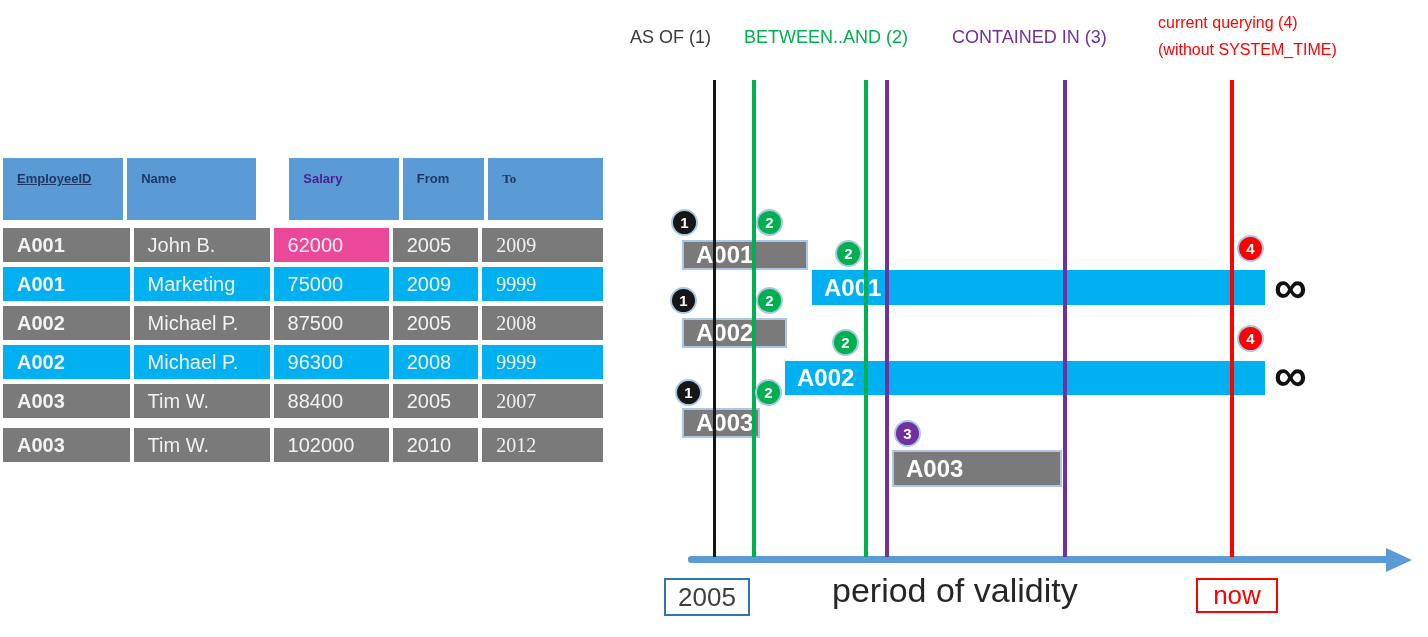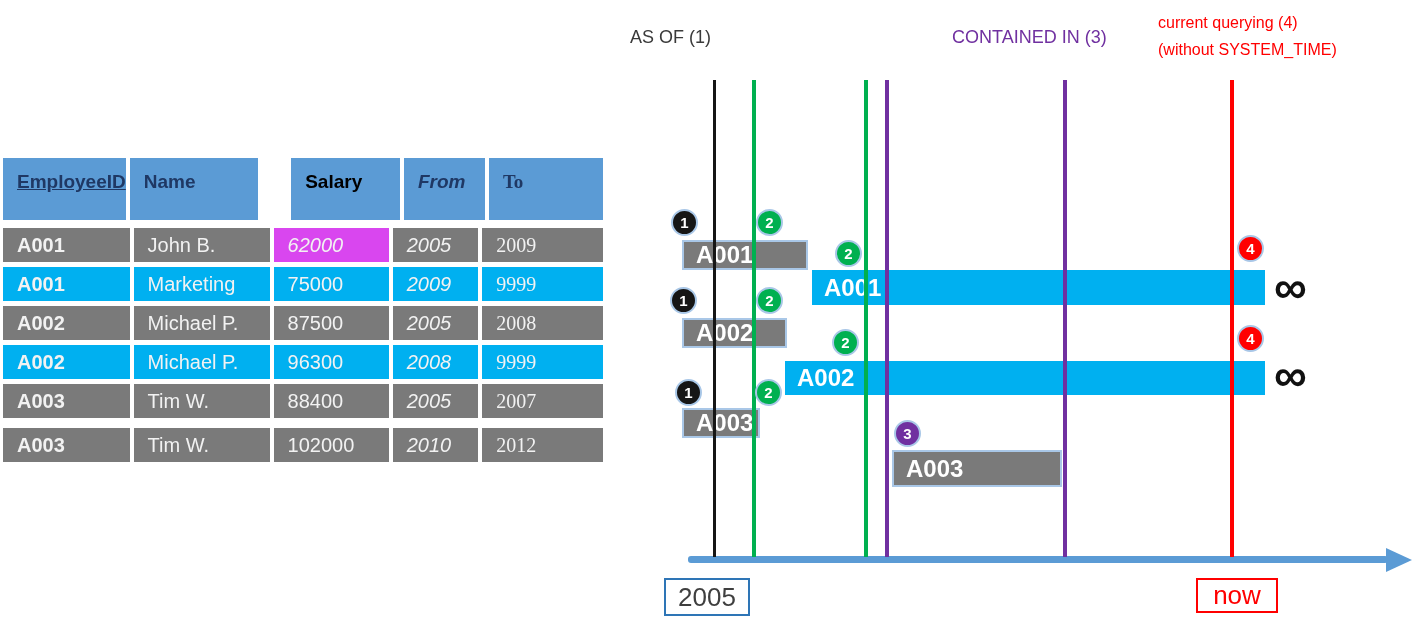--- a/index.html
+++ b/index.html
@@ -7,22 +7,22 @@
           font-family:"Liberation Sans", sans-serif;overflow:hidden;}
 
   
   .emp-table{position:absolute;left:3px;top:158px;width:600px;}
   .tbl-row{display:flex;gap:4px;margin-top:5px;}
   .tbl-row.hdr{margin-top:0;}
   .tbl-row.last{margin-top:10px;}
   .cell{box-sizing:border-box;padding-left:14px;display:flex;align-items:center;
         font-size:20px;color:#F2F2F2;height:34px;}
   .hcell{height:62px;align-items:flex-start;padding-top:13px;
-         font-weight:bold;font-size:19px;}
-  .c0{width:132px;} .c1{width:142px;} .c2{width:120px;} .c3{width:89px;font-style:italic;} .c4{width:126px;font-family:Liberation Serif, serif;}
+         font-weight:bold;font-size:13px;}
+  .c0{width:132px;} .c1{width:142px;} .c2{width:120px;} .c3{width:89px;} .c4{width:126px;font-family:Liberation Serif, serif;}
   .first-row-gap{margin-top:8px;}
 
   
   .legend-label{position:absolute;font-size:18px;white-space:nowrap;font-weight:400;}
   .vline{position:absolute;top:80px;height:477px;z-index:3;}
   .bar{position:absolute;display:flex;align-items:center;box-sizing:border-box;
        padding-left:12px;color:#fff;font-weight:bold;font-size:24px;z-index:2;}
   .marker{position:absolute;width:23px;height:23px;border-radius:50%;color:#fff;
           font-size:15px;font-weight:bold;display:flex;align-items:center;
           justify-content:center;z-index:4;}
@@ -39,29 +39,29 @@
 <body>
 
 <div class="canvas">
 
   <div class="emp-table">
     <div class="tbl-row hdr">
       <div class="cell hcell c0" style="background: rgb(91, 155, 213); color: rgb(31, 56, 100);">
         <span style="text-decoration:underline;">EmployeeID</span>
       </div>
       <div class="cell hcell c1" style="background: rgb(91, 155, 213); color: rgb(31, 56, 100);">Name</div>
-      <div class="cell hcell c2" style="background: rgb(91, 155, 213); color: #000000; margin-left: 29px;">Salary</div>
+      <div class="cell hcell c2" style="background: rgb(91, 155, 213); color: #4c1d95; margin-left: 29px;">Salary</div>
       <div class="cell hcell c3" style="background: rgb(91, 155, 213); color: rgb(31, 56, 100);">From</div>
       <div class="cell hcell c4" style="background: rgb(91, 155, 213); color: rgb(31, 56, 100);">To</div>
     </div>
     <div>
         <div class="tbl-row first-row-gap">
           <div class="cell c0" style="background: rgb(122, 122, 122); font-weight: bold;">A001</div>
           <div class="cell c1" style="background: rgb(122, 122, 122);">John B.</div>
-          <div class="cell c2" style="background: #d946ef; font-style: italic;">62000</div>
+          <div class="cell c2" style="background: #ec4899;">62000</div>
           <div class="cell c3" style="background: rgb(122, 122, 122);">2005</div>
           <div class="cell c4" style="background: rgb(122, 122, 122);">2009</div>
         </div>
         <div class="tbl-row">
           <div class="cell c0" style="background: rgb(0, 176, 240); font-weight: bold;">A001</div>
           <div class="cell c1" style="background: rgb(0, 176, 240);">Marketing</div>
           <div class="cell c2" style="background: rgb(0, 176, 240);">75000</div>
           <div class="cell c3" style="background: rgb(0, 176, 240);">2009</div>
           <div class="cell c4" style="background: rgb(0, 176, 240);">9999</div>
         </div>
@@ -90,20 +90,21 @@
           <div class="cell c0" style="background: rgb(122, 122, 122); font-weight: bold;">A003</div>
           <div class="cell c1" style="background: rgb(122, 122, 122);">Tim W.</div>
           <div class="cell c2" style="background: rgb(122, 122, 122);">102000</div>
           <div class="cell c3" style="background: rgb(122, 122, 122);">2010</div>
           <div class="cell c4" style="background: rgb(122, 122, 122);">2012</div>
         </div>
       </div>
   </div>
 
   <div class="legend-label" style="left: 630px; top: 27px; color: rgb(58, 58, 58);">AS OF (1)</div>
+  <div class="legend-label" style="left: 744px; top: 27px; color: rgb(0, 176, 80);">BETWEEN..AND (2)</div>
   <div class="legend-label" style="left: 952px; top: 27px; color: rgb(112, 48, 160);">CONTAINED IN (3)</div>
   <div class="legend-label" style="left: 1158px; top: 9px; line-height: 27px; font-size: 16px; color: rgb(255, 0, 0);">
     <div>current querying (4)</div>
     <div>(without SYSTEM_TIME)</div>
   </div>
 
   <div>
       <div class="vline" style="left: 713px; width: 3px; background: rgb(22, 22, 22);"></div>
       <div class="vline" style="left: 752px; width: 4px; background: rgb(0, 176, 80);"></div>
       <div class="vline" style="left: 864px; width: 4px; background: rgb(0, 176, 80);"></div>
@@ -142,17 +143,18 @@
       <div class="inf" style="left: 1274px; top: 264px;">∞</div>
       <div class="inf" style="left: 1274px; top: 352px;">∞</div>
     </div>
 
   <div class="axis-bar" style="left: 688px; top: 556px; width: 700px; background: rgb(91, 155, 213);"></div>
   <div class="axis-head" style="left: 1386px; top: 548px; border-left: 26px solid rgb(91, 155, 213);"></div>
 
   <div class="year-box" style="left: 664px; top: 578px; width: 86px; height: 38px; border: 2px solid rgb(46, 117, 182); color: rgb(63, 63, 63);">
     <span>2005</span>
   </div>
+  <div class="axis-title" style="left:832px;top:571px;">period of validity</div>
   <div class="year-box" style="left: 1196px; top: 578px; width: 82px; height: 35px; border: 2px solid rgb(255, 0, 0); color: rgb(255, 0, 0);">
     <span>now</span>
   </div>
 
 </div>
 
 </body></html>

